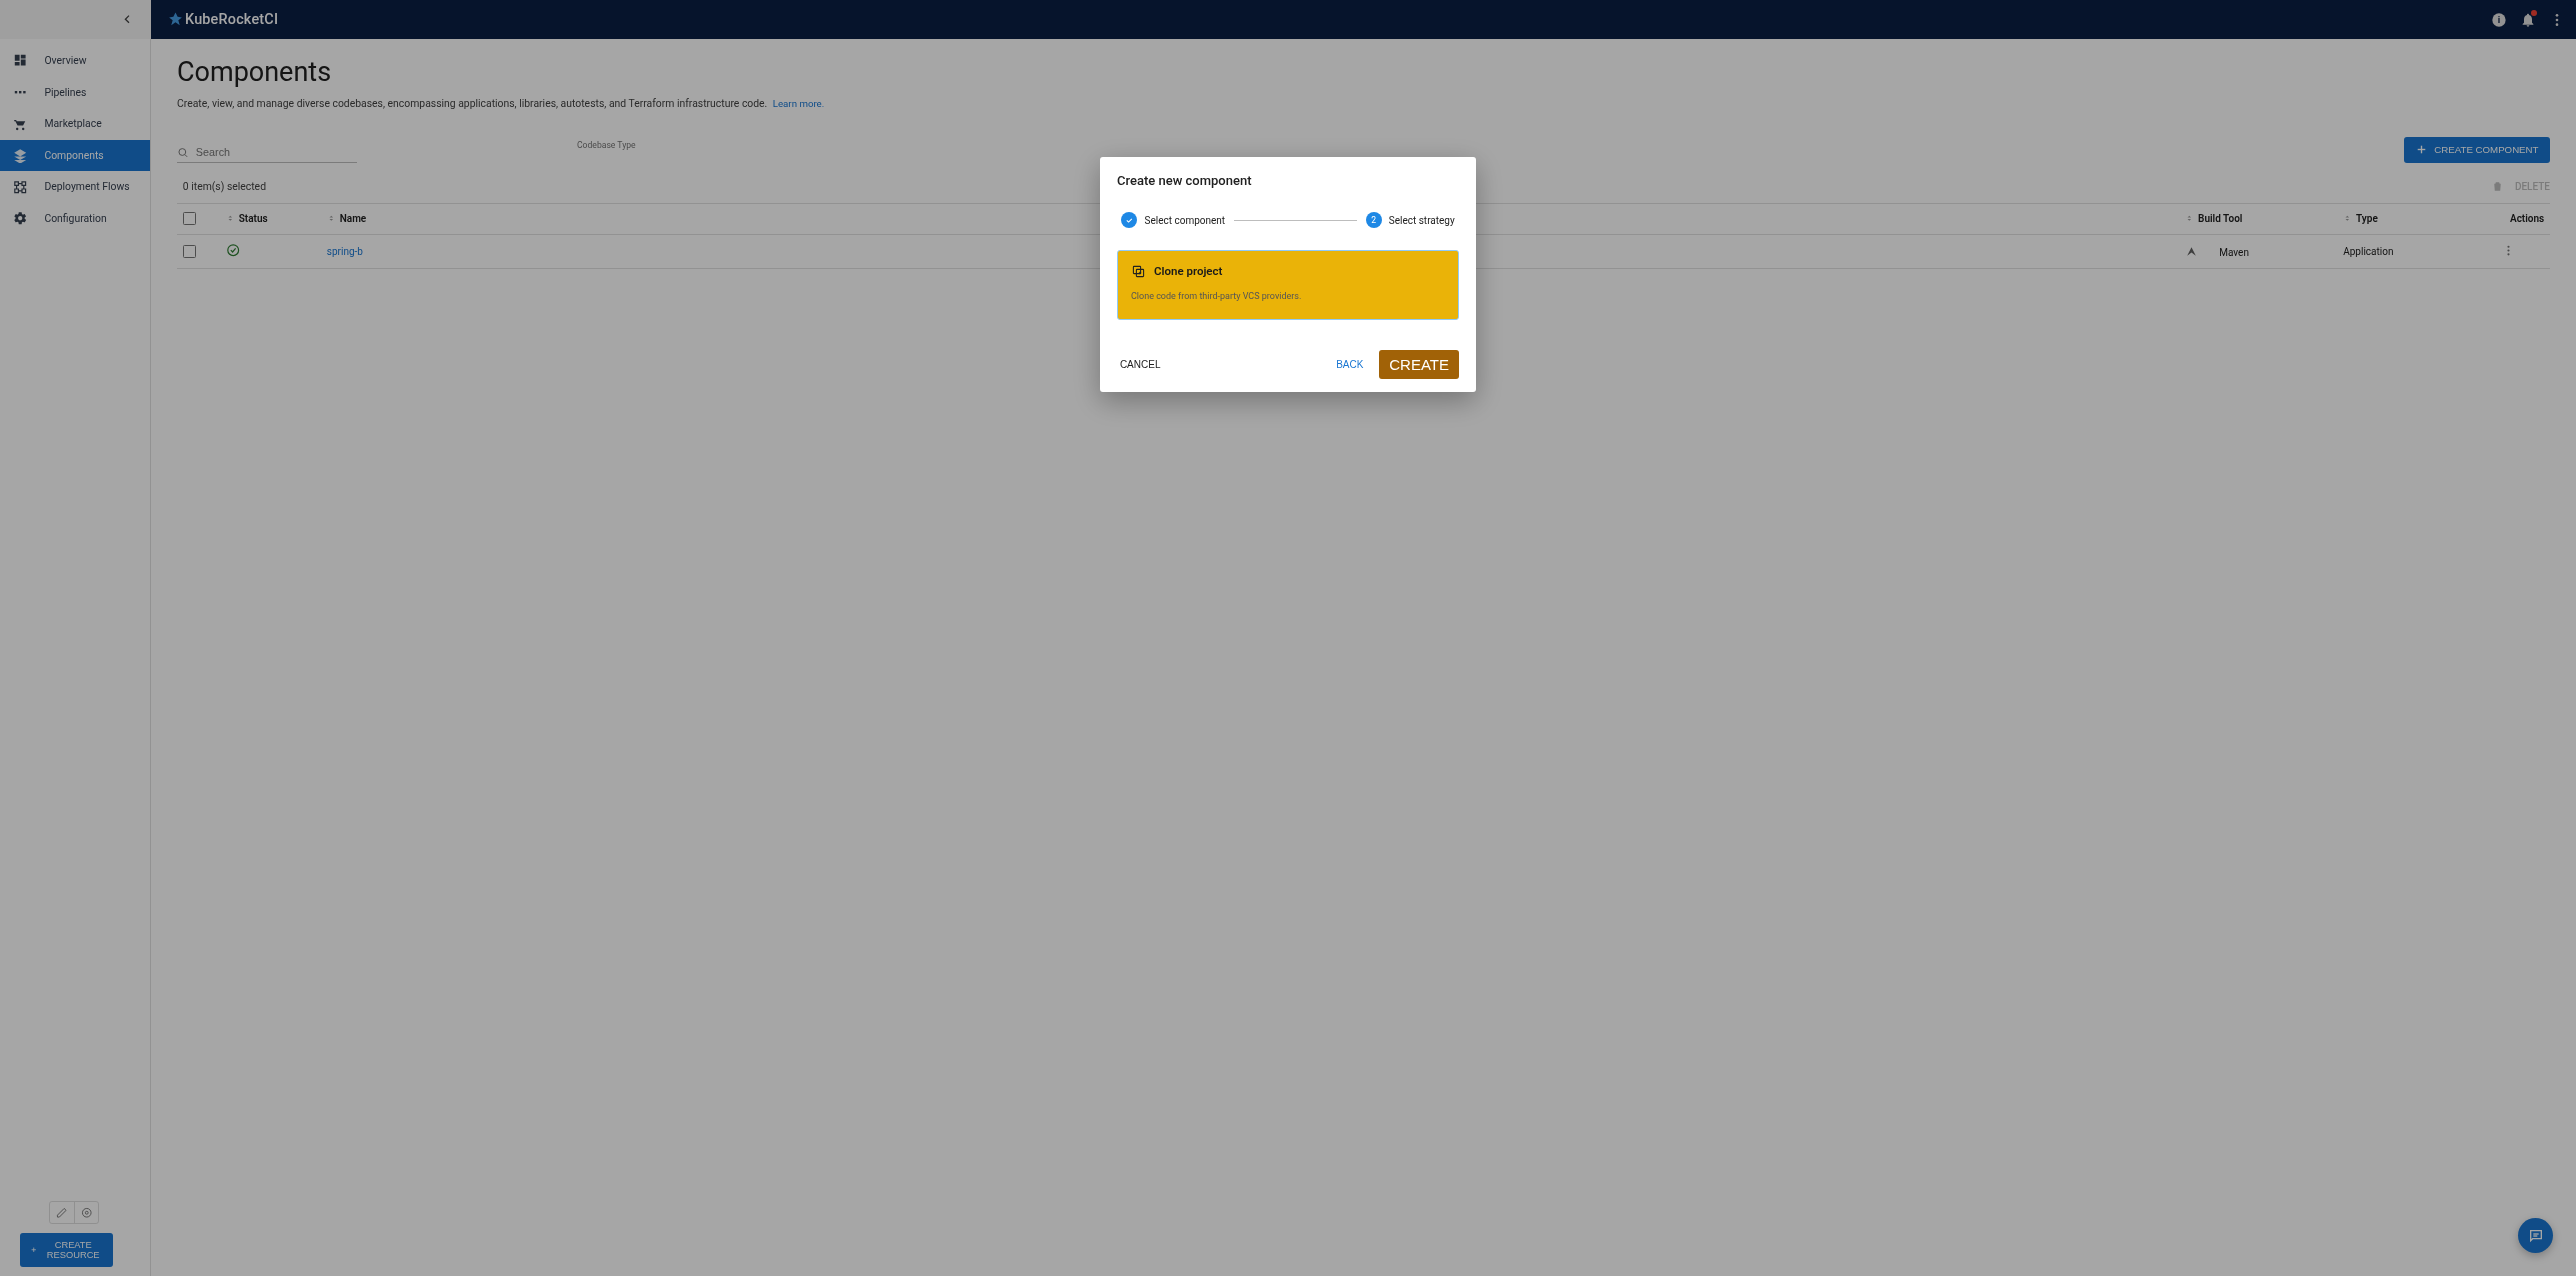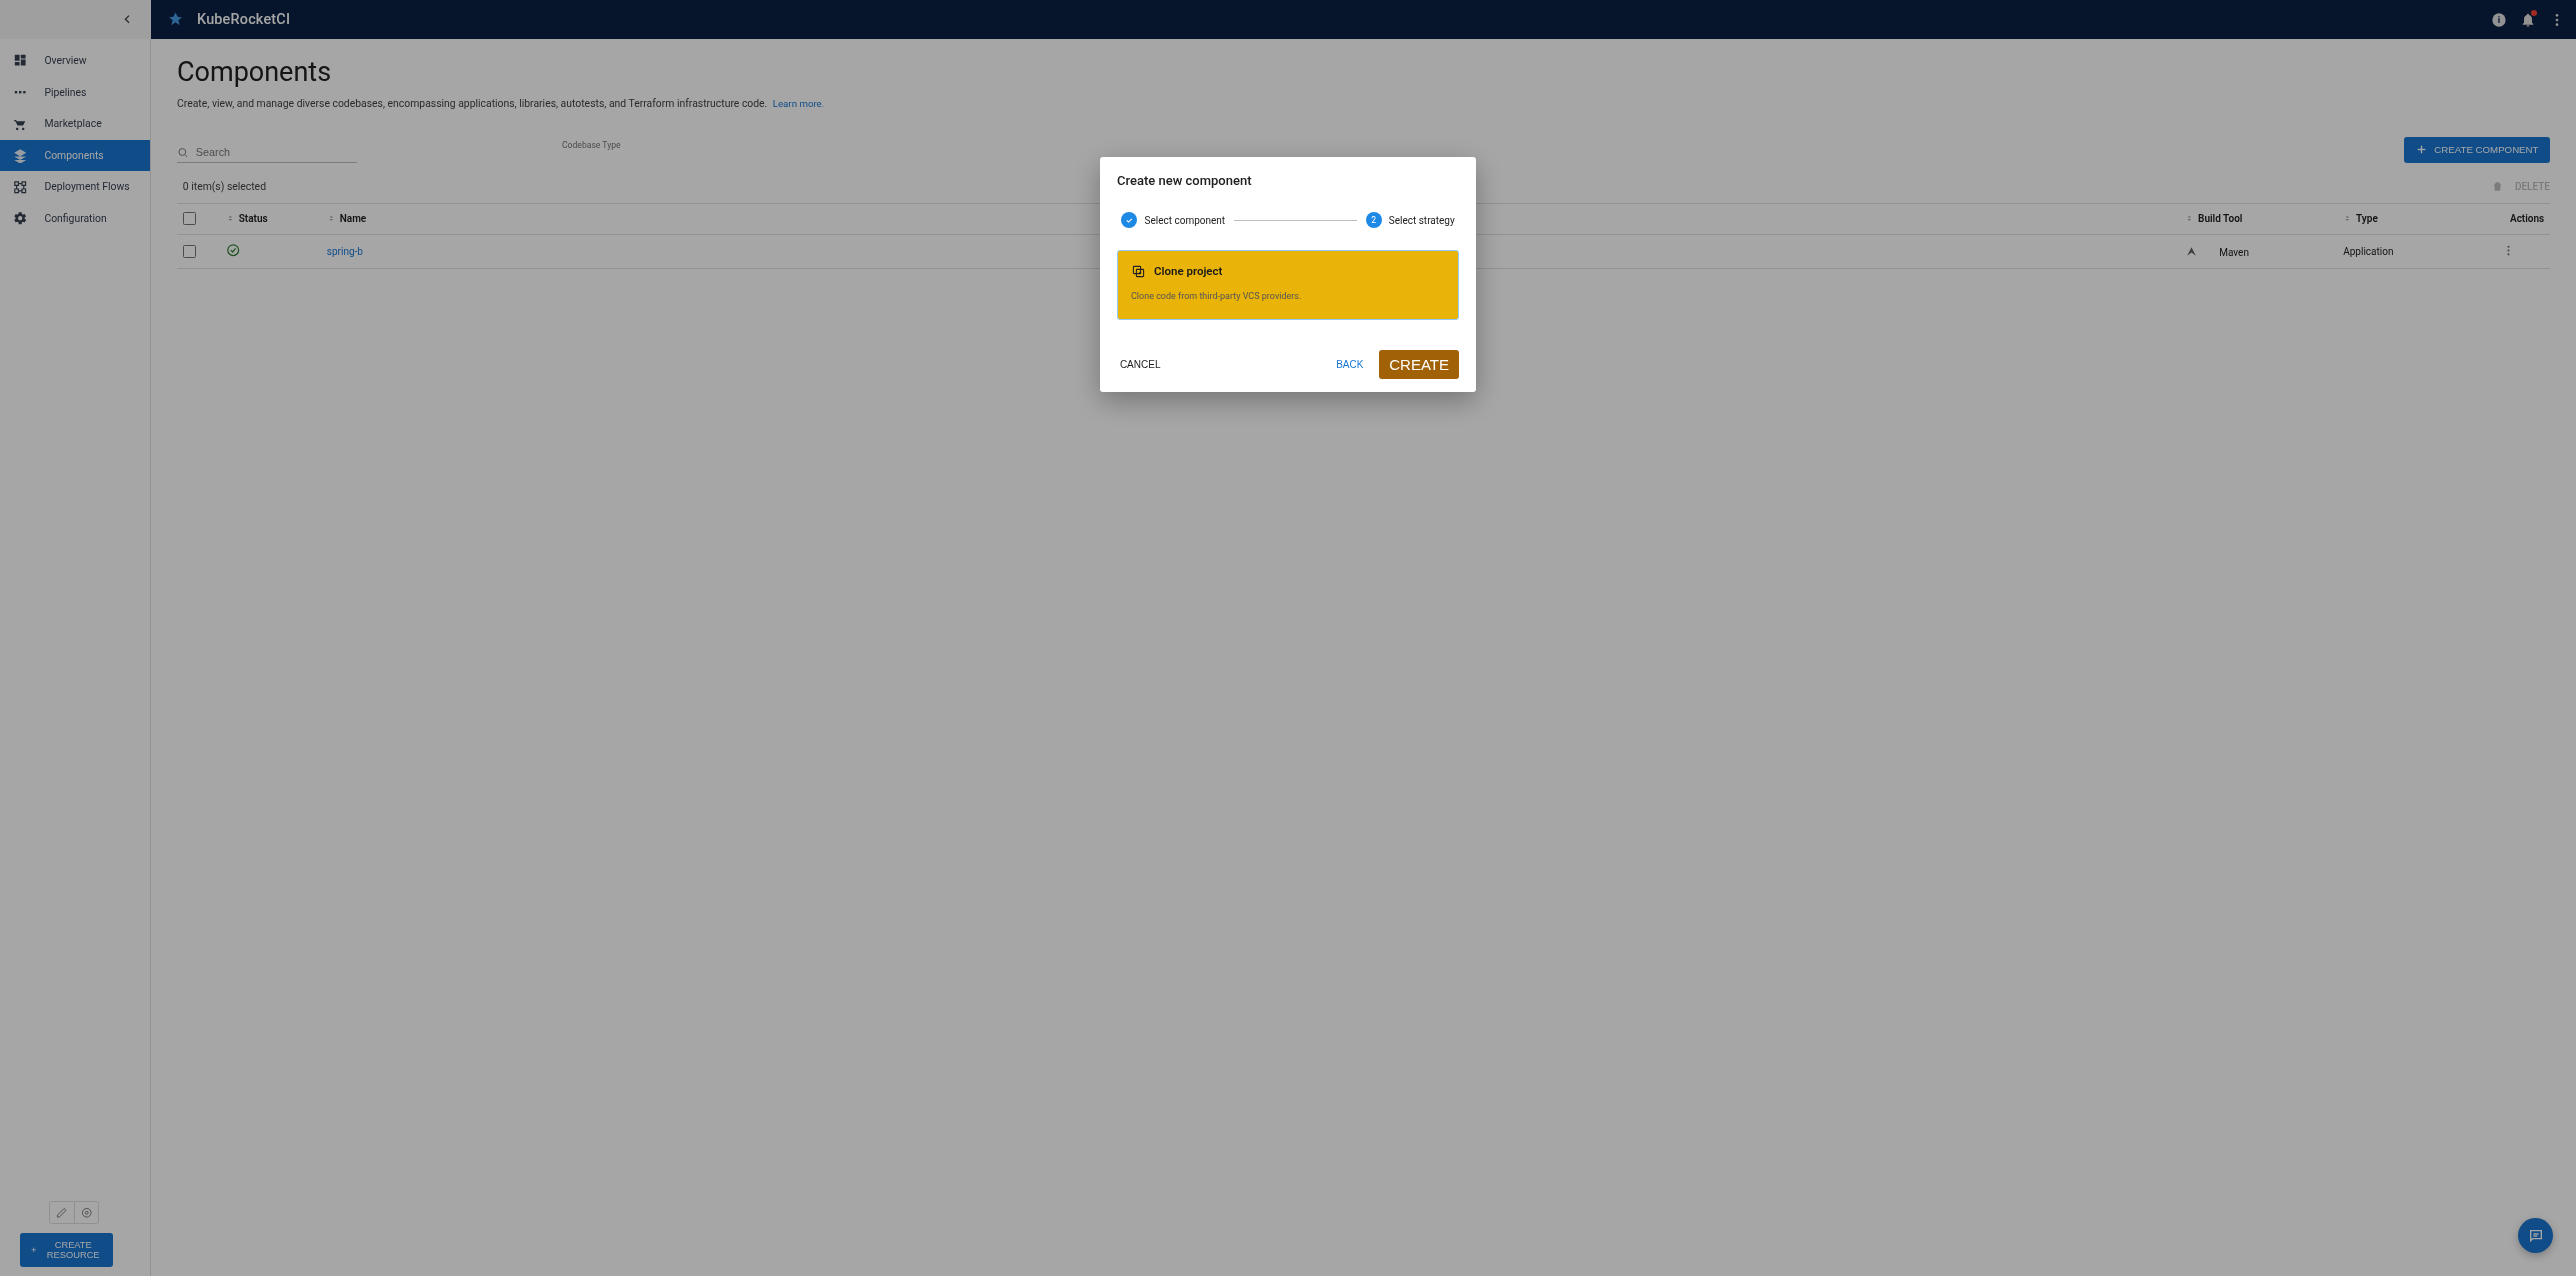--- a/index.html
+++ b/index.html
@@ -41,21 +41,21 @@
     padding-right: 17px;
   }
   .chevron-back {
     width: 14.4px; height: 14.4px;
     color: #424242;
     cursor: pointer;
   }
   .logo-wrap {
     display: flex;
     align-items: center;
-    gap: 13px;
+    gap: 1px;
     padding-left: 16px;
     flex: 1;
   }
   .logo-icon {
     width: 17px; height: 17px;
     color: #4dabf5;
   }
   .logo-text {
     font-size: 14.4px;
     font-weight: 500;
@@ -165,21 +165,21 @@
     font-size: 9.7px;
     margin-left: 2.9px;
     cursor: pointer;
   }
 
   
   .toolbar {
     margin-top: 27px;
     display: flex;
     align-items: flex-end;
-    gap: 18px;
+    gap: 33px;
   }
   .search-wrap {
     display: flex;
     align-items: center;
     gap: 7.2px;
     border-bottom: 0.7px solid #bdbdbd;
     padding-bottom: 2.9px;
     width: 180px;
   }
   .search-icon { width: 13px; height: 13px; color: #757575; }

